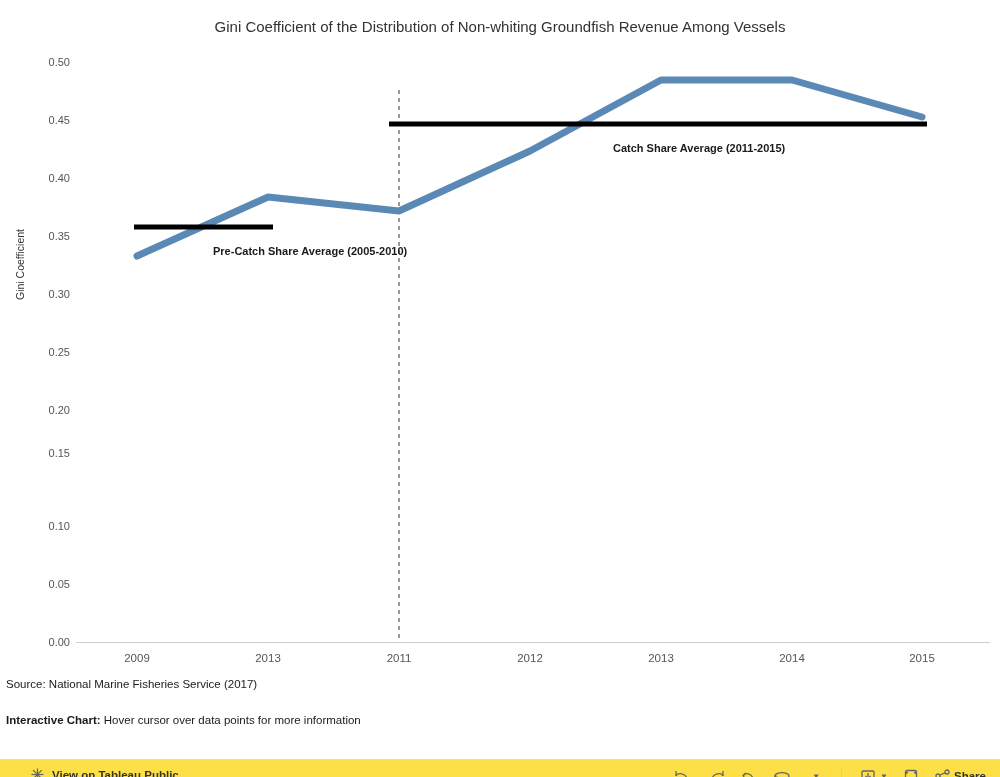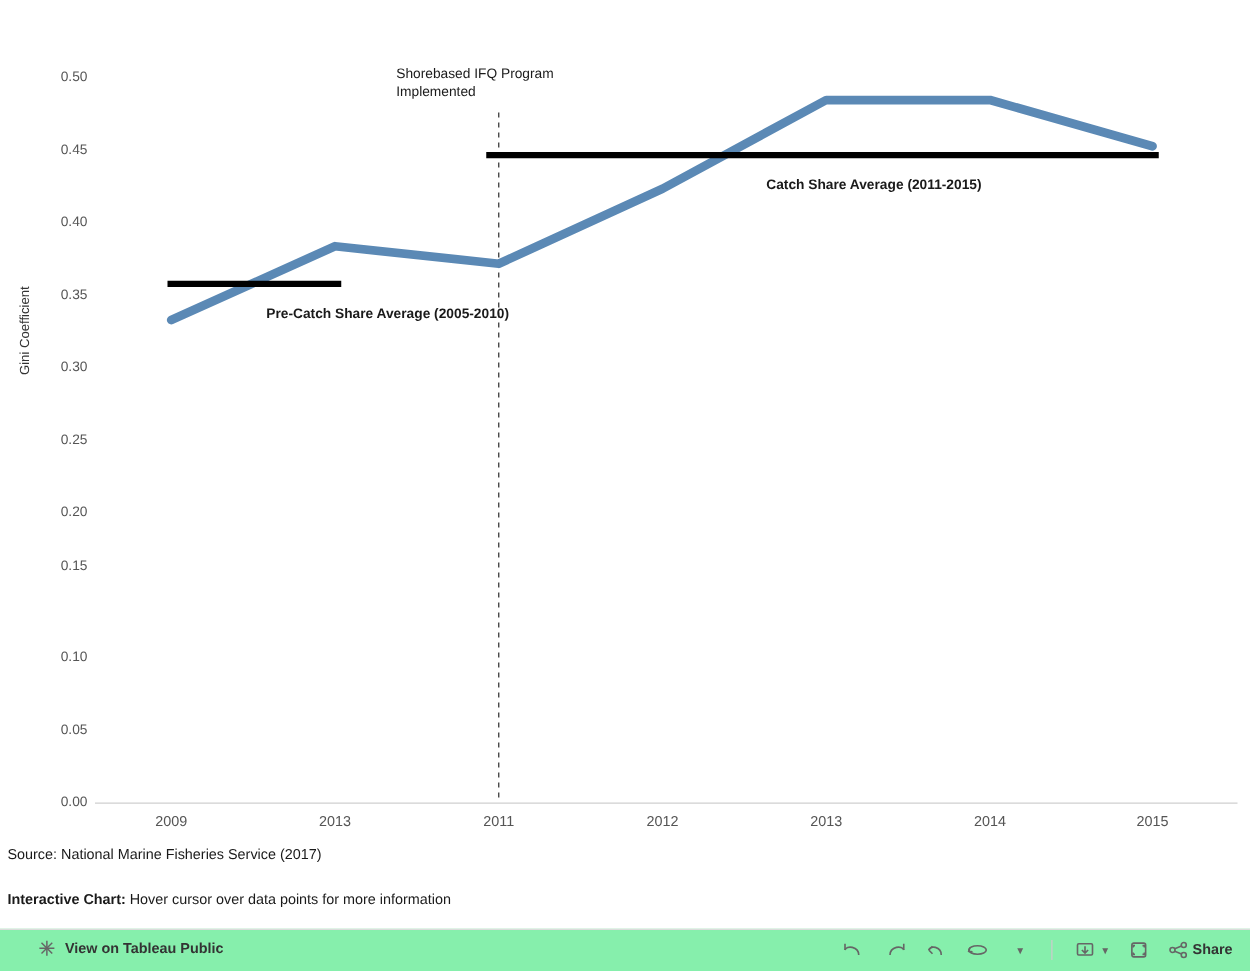--- a/index.html
+++ b/index.html
@@ -93,23 +93,23 @@
     font-size: 11.5px;
     color: #1a1a1a;
     text-align: center;
   }
   .interactive-note b { font-weight: bold; }
 
   
   .tableau-bar {
     position: absolute;
     left: 0; bottom: 0;
-    width: 1000px; height: 34px;
+    width: 1000px; height: 18px;
     border-top: 1px solid #dcdcdc;
-    background: #86efac;
+    background: #fde047;
   }
   .tab-left {
     position: absolute; left: 30px; top: 7px;
     display: flex; align-items: center; gap: 7px;
     font-size: 11.5px; color: #333;
     font-weight: bold;
   }
   .tab-right {
     position: absolute; right: 14px; top: 5px;
     display: flex; align-items: center; gap: 13px;
@@ -125,20 +125,21 @@
   }
   .share-label { font-size: 11.5px; color: #333; margin-left: 2px; font-weight: bold; }
   .caret { font-size: 8px; color:#666; margin-left:2px; }
   svg { display: block; }
 </style>
 </head>
 <body>
 
 <div id="page">
 
+  <div class="chart-title">Gini Coefficient of the Distribution of Non-whiting Groundfish Revenue Among Vessels</div>
 
   <div class="y-axis-title">Gini Coefficient</div>
 
   <div class="ytick-wrap">
     <div class="ytick" style="top:642px">0.00</div>
     <div class="ytick" style="top:584px">0.05</div>
     <div class="ytick" style="top:526px">0.10</div>
     <div class="ytick" style="top:453px">0.15</div>
     <div class="ytick" style="top:410px">0.20</div>
     <div class="ytick" style="top:352px">0.25</div>
@@ -165,22 +166,20 @@
       <line x1="323" y1="28" x2="323" y2="580" stroke="#333333" stroke-width="1" stroke-dasharray="4,4"></line>
 
       <polyline points="61,194 192,135 323,149 454,89 585,18 716,18 846,55" fill="none" stroke="#5b89b5" stroke-width="7" stroke-linejoin="round" stroke-linecap="round"></polyline>
 
       <line x1="58" y1="165" x2="197" y2="165" stroke="#000000" stroke-width="5"></line>
 
       <line x1="313" y1="62" x2="851" y2="62" stroke="#000000" stroke-width="5"></line>
     </svg>
   </div>
 
-  <div class="ann ann-ifq">Shorebased IFQ Program
-Implemented</div>
   <div class="ann ann-pre">Pre-Catch Share Average (2005-2010)</div>
   <div class="ann ann-cs">Catch Share Average (2011-2015)</div>
 
   <div class="source-note">Source: National Marine Fisheries Service (2017)</div>
   <div class="interactive-note">
     <b>Interactive Chart:</b><span> Hover cursor over data points for more information</span>
   </div>
 
   <div class="tableau-bar">
 

